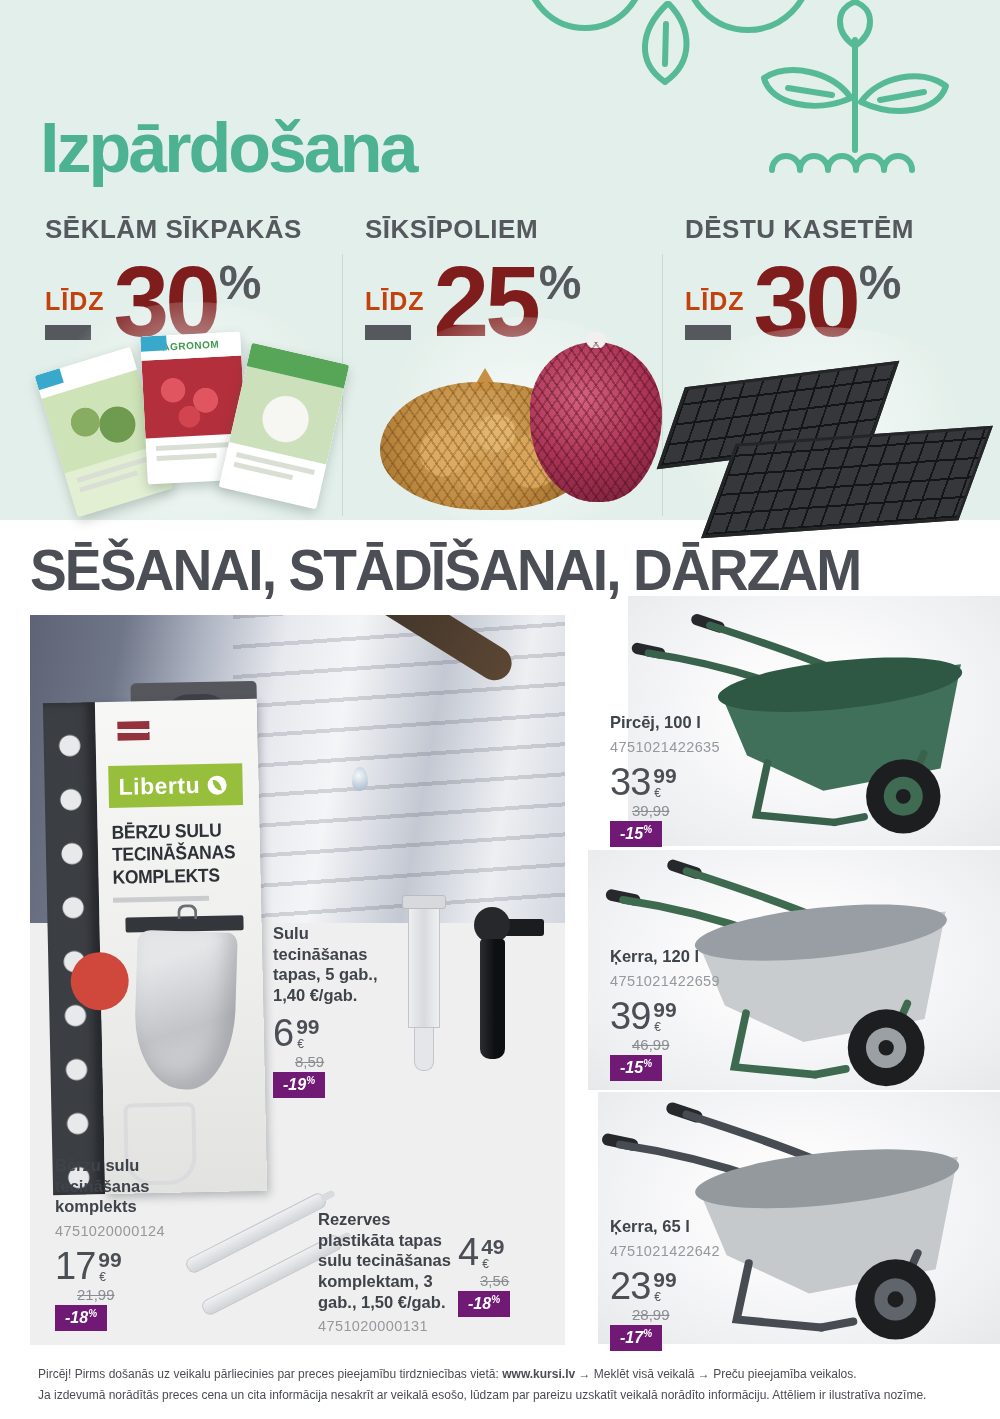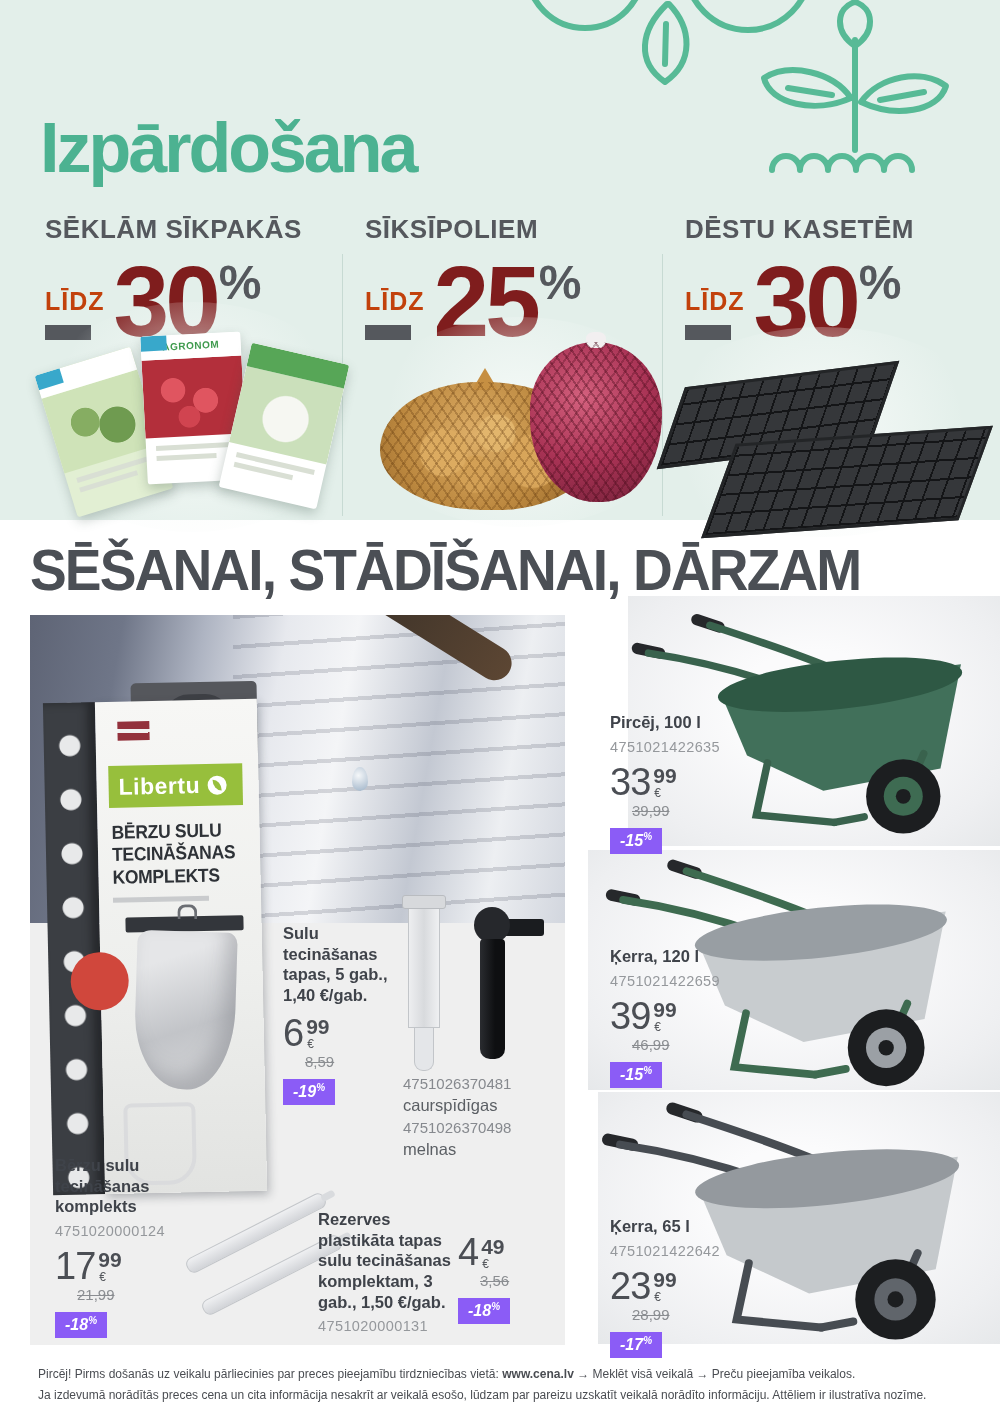--- a/index.html
+++ b/index.html
@@ -136,25 +136,25 @@
 
   
   .pname{font-size:16.5px;font-weight:700;color:#3F434A;line-height:1.25;}
   .sku{font-size:14.5px;color:#95989C;margin-top:6px;letter-spacing:.4px;}
   .price-row{margin-top:8px;display:flex;color:#4B4E54;}
   .p-int{font-size:38px;font-weight:400;letter-spacing:-1px;line-height:1;}
   .p-stack{display:flex;flex-direction:column;margin-left:3px;justify-content:center;}
   .p-cents{font-size:21px;font-weight:800;line-height:1;margin-top:1px;}
   .p-eur{font-size:12px;color:#55585D;line-height:1;margin-top:1px;margin-left:1px;font-weight:400;}
   .old{font-size:15px;color:#8A8D91;text-decoration:line-through;margin-top:1px;margin-left:22px;}
-  .badge{display:inline-block;background:#8b5cf6;color:#fff;font-weight:800;font-style:italic;
-    font-size:16px;padding:3px 10px 4px;margin-top:9px;}
+  .badge{display:inline-block;background:#701a75;color:#fff;font-weight:800;font-style:italic;
+    font-size:16px;padding:3px 10px 4px;margin-top:2px;}
   .badge sup{font-size:10px;}
 
-  .tinfo{position:absolute;left:253px;top:308px;width:124px;}
+  .tinfo{position:absolute;left:243px;top:308px;width:124px;}
   .variants{position:absolute;left:373px;top:458px;font-size:15px;color:#86898E;line-height:1.4;}
   .variants .vname{color:#5B5F64;font-size:16.5px;}
   .kinfo{position:absolute;left:25px;top:540px;width:160px;}
   .rname{position:absolute;left:288px;top:594px;width:152px;}
   .rprice{position:absolute;left:428px;top:610px;width:110px;}
 
   
   .wbimg{position:absolute;background:radial-gradient(ellipse at 50% 45%,#FBFBFC 30%,#EEEFF1 78%,#E6E8EA 100%);}
   .wbimg1{left:628px;top:596px;width:372px;height:250px;}
   .wbimg2{left:588px;top:850px;width:412px;height:240px;}
@@ -324,26 +324,20 @@
         <span class="p-int">6</span>
         <span class="p-stack">
           <span class="p-cents">99</span>
           <span class="p-eur">€</span>
         </span>
       </div>
       <div class="old">8,59</div>
       <div class="badge"><span>-19</span><sup>%</sup></div>
     </div>
 
-    <div class="variants">
-      <div>4751026370481</div>
-      <div class="vname">caurspīdīgas</div>
-      <div>4751026370498</div>
-      <div class="vname">melnas</div>
-    </div>
 
     <div class="kinfo">
       <div class="pname">Bērzu sulu tecināšanas komplekts</div>
       <div class="sku">4751020000124</div>
       <div class="price-row">
         <span class="p-int">17</span>
         <span class="p-stack">
           <span class="p-cents">99</span>
           <span class="p-eur">€</span>
         </span>
@@ -459,17 +453,17 @@
       <span class="p-stack">
         <span class="p-cents">99</span>
         <span class="p-eur">€</span>
       </span>
     </div>
     <div class="old">28,99</div>
     <div class="badge"><span>-17</span><sup>%</sup></div>
   </div>
 
   <div class="footer">
-    <div><span>Pircēj! Pirms došanās uz veikalu pārliecinies par preces pieejamību tirdzniecības vietā: </span><span class="site">www.cena.lv</span><span> → Meklēt visā veikalā → Preču pieejamība veikalos.</span></div>
+    <div><span>Pircēj! Pirms došanās uz veikalu pārliecinies par preces pieejamību tirdzniecības vietā: </span><span class="site">www.kursi.lv</span><span> → Meklēt visā veikalā → Preču pieejamība veikalos.</span></div>
     <div>Ja izdevumā norādītās preces cena un cita informācija nesakrīt ar veikalā esošo, lūdzam par pareizu uzskatīt veikalā norādīto informāciju. Attēliem ir ilustratīva nozīme.</div>
   </div>
 
 </div>
 
 </body></html>

